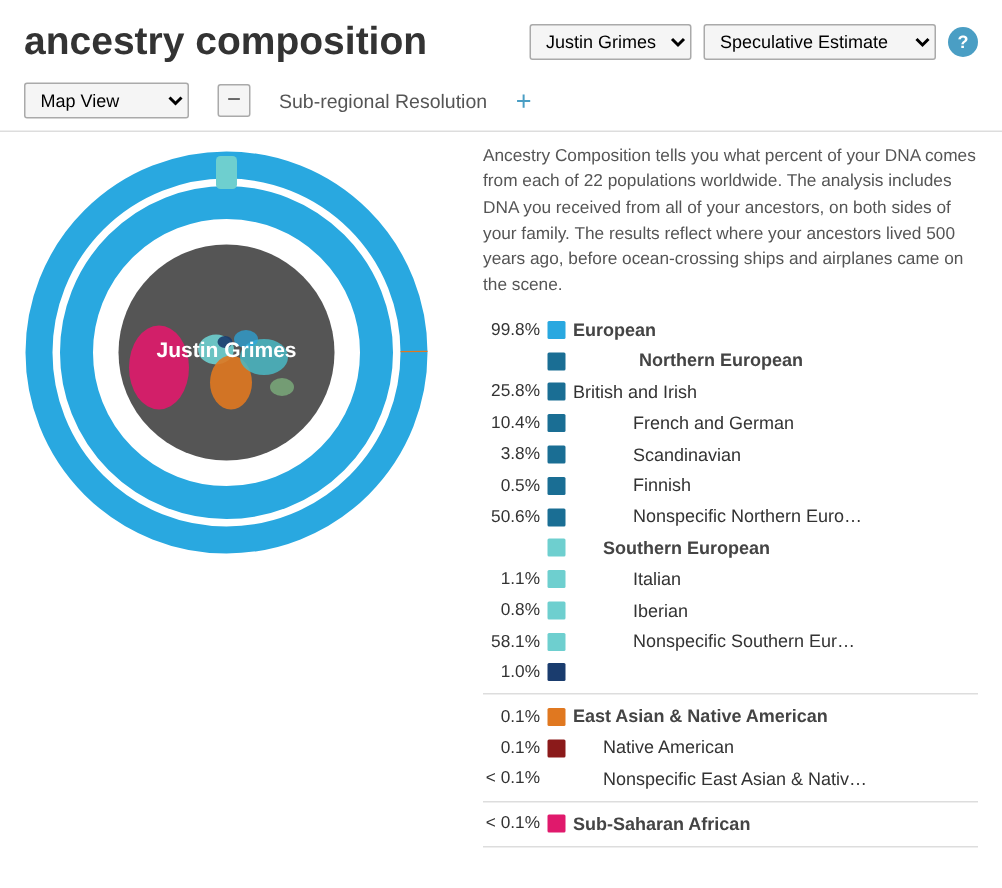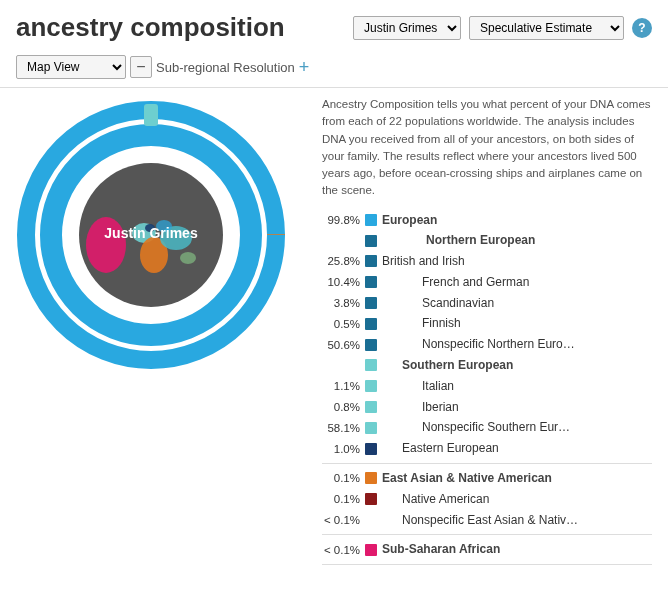--- a/index.html
+++ b/index.html
@@ -50,21 +50,21 @@
       cursor: pointer;
       display: flex;
       align-items: center;
       justify-content: center;
     }
 
     .toolbar {
       display: flex;
       align-items: center;
       padding: 4px 16px;
-      gap: 4px;
+      gap: 19px;
       border-bottom: 1px solid #ddd;
       padding-bottom: 8px;
     }
     .toolbar select {
       min-width: 110px;
     }
     .zoom-btn {
       width: 22px;
       height: 22px;
       border: 1px solid #aaa;
@@ -276,21 +276,20 @@
           <span class="legend-label" style="margin-left: 40px;">Iberian</span>
         </div>
         <div class="legend-row">
           <span class="legend-pct">58.1%</span>
           <span class="legend-swatch" style="background: rgb(110, 207, 207);"></span>
           <span class="legend-label" style="margin-left: 40px;">Nonspecific Southern Eur…</span>
         </div>
         <div class="legend-row">
           <span class="legend-pct">1.0%</span>
           <span class="legend-swatch" style="background: rgb(26, 60, 110);"></span>
-          <span class="legend-label" style="margin-left: 20px;">Eastern European</span>
         </div>
         <div class="legend-divider"></div>
         <div class="legend-row">
           <span class="legend-pct">0.1%</span>
           <span class="legend-swatch" style="background: rgb(224, 120, 32);"></span>
           <span class="legend-label legend-category" style="margin-left: 0px;">East Asian &amp; Native American</span>
         </div>
         <div class="legend-row">
           <span class="legend-pct">0.1%</span>
           <span class="legend-swatch" style="background: rgb(139, 26, 26);"></span>

